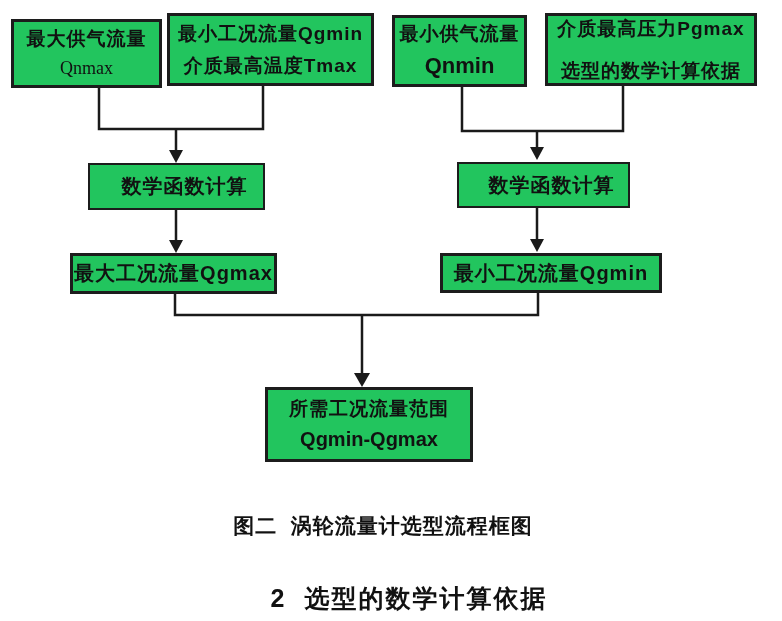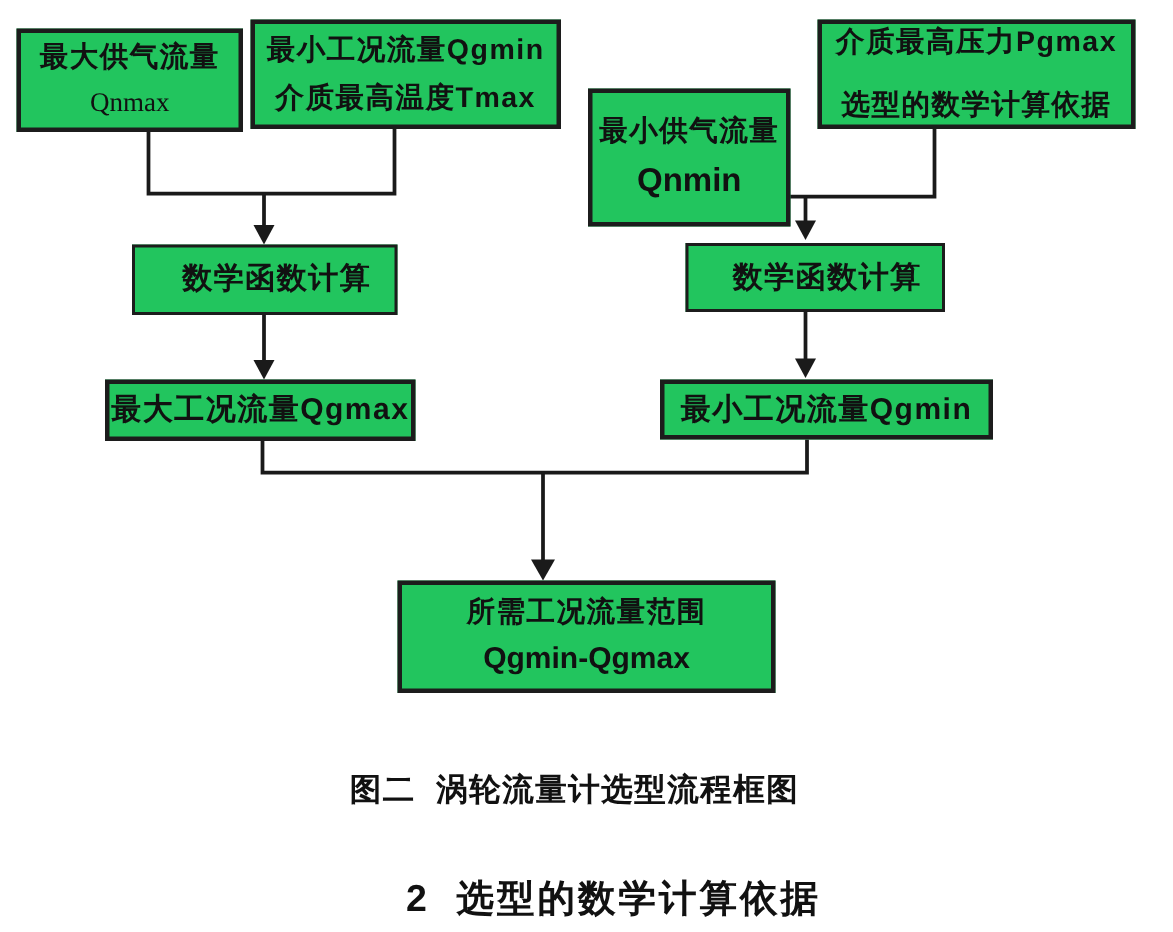--- a/index.html
+++ b/index.html
@@ -114,21 +114,21 @@
   <div class="node" style="left:11px; top:19px; width:151px; height:69px;">
     <div class="zh">最大供气流量</div>
     <div class="sub serif">Qnmax</div>
   </div>
 
   <div class="node" style="left:167px; top:13px; width:207px; height:73px;">
     <div class="zh">最小工况流量Qgmin</div>
     <div class="zh" style="margin-top:8px;">介质最高温度Tmax</div>
   </div>
 
-  <div class="node" style="left:392px; top:15px; width:135px; height:92px;margin-top:44px;">
+  <div class="node" style="left:392px; top:15px; width:135px; height:72px;">
     <div class="zh">最小供气流量</div>
     <div class="sub">Qnmin</div>
   </div>
 
   <div class="node" style="left:545px; top:13px; width:212px; height:73px;gap:12px;">
     <div class="zh">介质最高压力Pgmax</div>
     <div class="zh" style="margin-top:6px;">选型的数学计算依据</div>
   </div>
 
   <div class="node calc single" style="left:88px; top:163px; width:177px; height:47px;">
@@ -140,21 +140,21 @@
   </div>
 
   <div class="node single" style="left:70px; top:253px; width:207px; height:41px;">
     <div class="zh">最大工况流量Qgmax</div>
   </div>
 
   <div class="node single" style="left:440px; top:253px; width:222px; height:40px;">
     <div class="zh">最小工况流量Qgmin</div>
   </div>
 
-  <div class="node" style="left:265px; top:387px; width:252px; height:75px;">
+  <div class="node" style="left:265px; top:387px; width:208px; height:75px;">
     <div class="zh">所需工况流量范围</div>
     <div class="sub" style="font-size:20px;">Qgmin-Qgmax</div>
   </div>
 
   <div class="caption">图二  涡轮流量计选型流程框图</div>
 
   <div class="section-heading">2  选型的数学计算依据</div>
 
 </div>
 

